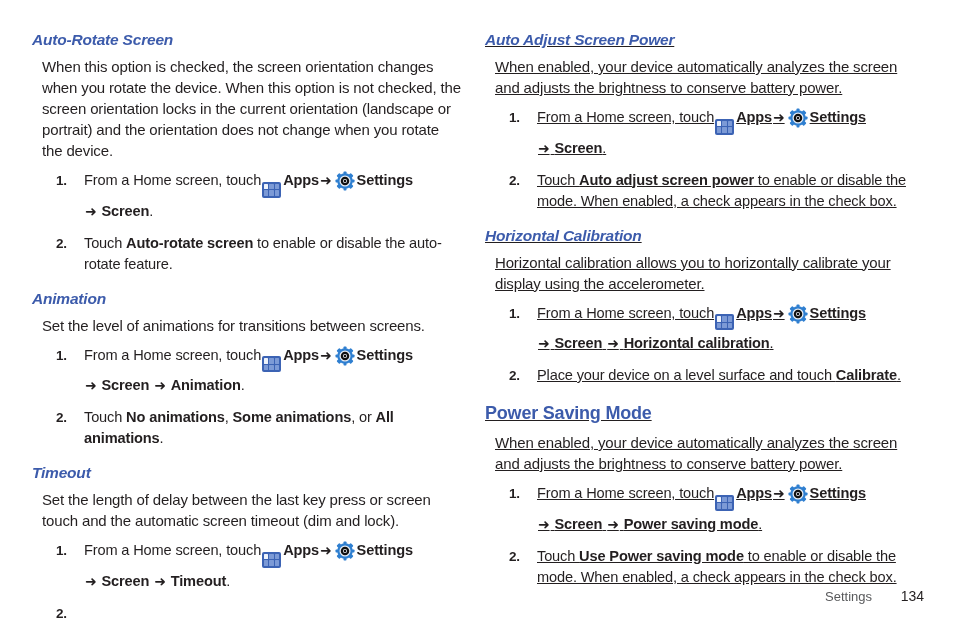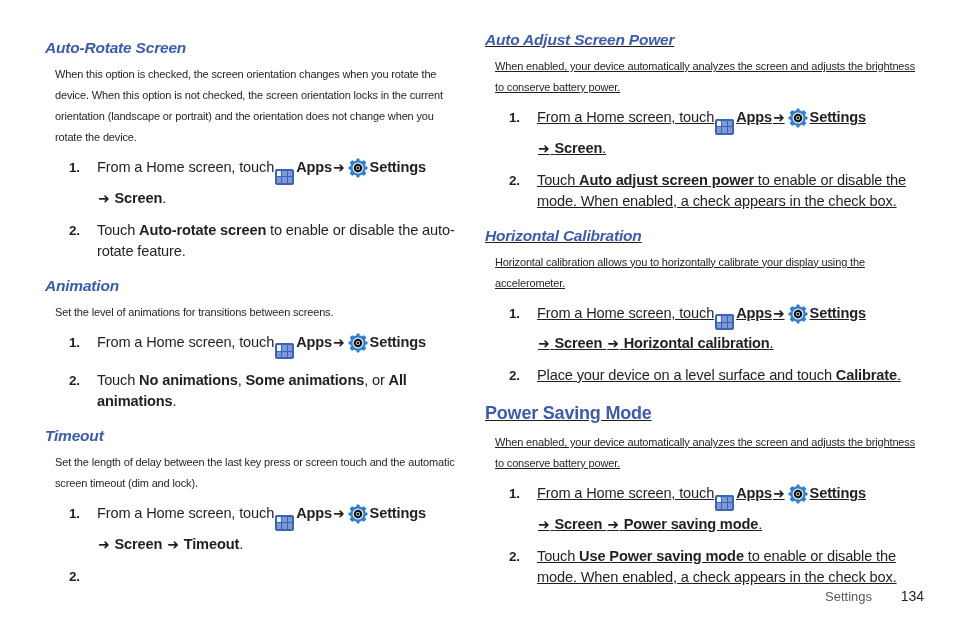--- a/index.html
+++ b/index.html
@@ -27,21 +27,21 @@
     width: 954px;
     height: 580px;
     display: flex;
     flex-direction: row;
   }
   .col {
     box-sizing: border-box;
     width: 477px;
     padding-top: 30px;
   }
-  .col-left  { padding-left: 45px; padding-right: 14px; margin-top: 8px; }
+  .col-left  { padding-left: 32px; padding-right: 14px; }
   .col-right { padding-left: 8px;  padding-right: 30px; text-decoration: underline; }
 
   
   .h-sub {
     color: #3c5bab;
     font-weight: bold;
     font-style: italic;
     font-size: 15.5px;
     line-height: 19px;
     letter-spacing: -0.2px;
@@ -56,21 +56,21 @@
     font-size: 18px;
     line-height: 22px;
     letter-spacing: -0.2px;
     margin: 16px 0 8px 0;
   }
 
   
   .body-p {
     margin: 0 0 9px 0;
     padding-left: 10px;
-    font-size: 11px;
+    font-size: 15px;
     line-height: 21px;
     color: #231f20;
     letter-spacing: -0.15px;
   }
 
   
   .steps {
     margin: 0;
     padding: 0;
     list-style: none;
@@ -231,20 +231,21 @@
                       <rect x="28" y="6" width="8" height="6" rx="1.5" transform="rotate(45 32 9)"></rect>
                       <rect x="4" y="28" width="8" height="6" rx="1.5" transform="rotate(45 8 31)"></rect>
                       <rect x="28" y="28" width="8" height="6" rx="1.5" transform="rotate(-45 32 31)"></rect>
                     </g>
                     <circle cx="20" cy="20" r="11" fill="#e8eef6"></circle>
                     <circle cx="20" cy="20" r="8.5" fill="#111111"></circle>
                     <circle cx="20" cy="20" r="4.2" fill="#f2f5fa"></circle>
                     <circle cx="20" cy="20" r="2.6" fill="#111111"></circle>
                   </g>
                 </svg><b>Settings</b></span>
+            <span class="step-line cont"><span class="arrow">➜</span> <b>Screen</b> <span class="arrow">➜</span> <b>Animation</b><span>.</span></span>
           </li>
           <li class="step">
             <span class="step-num">2.</span>
             <span>Touch </span><b>No animations</b><span>, </span><b>Some animations</b><span>, or </span><b>All animations</b><span>.</span>
           </li>
         </ol>
       </div>
 
       <div>
         <div class="h-sub spaced">Timeout</div>

